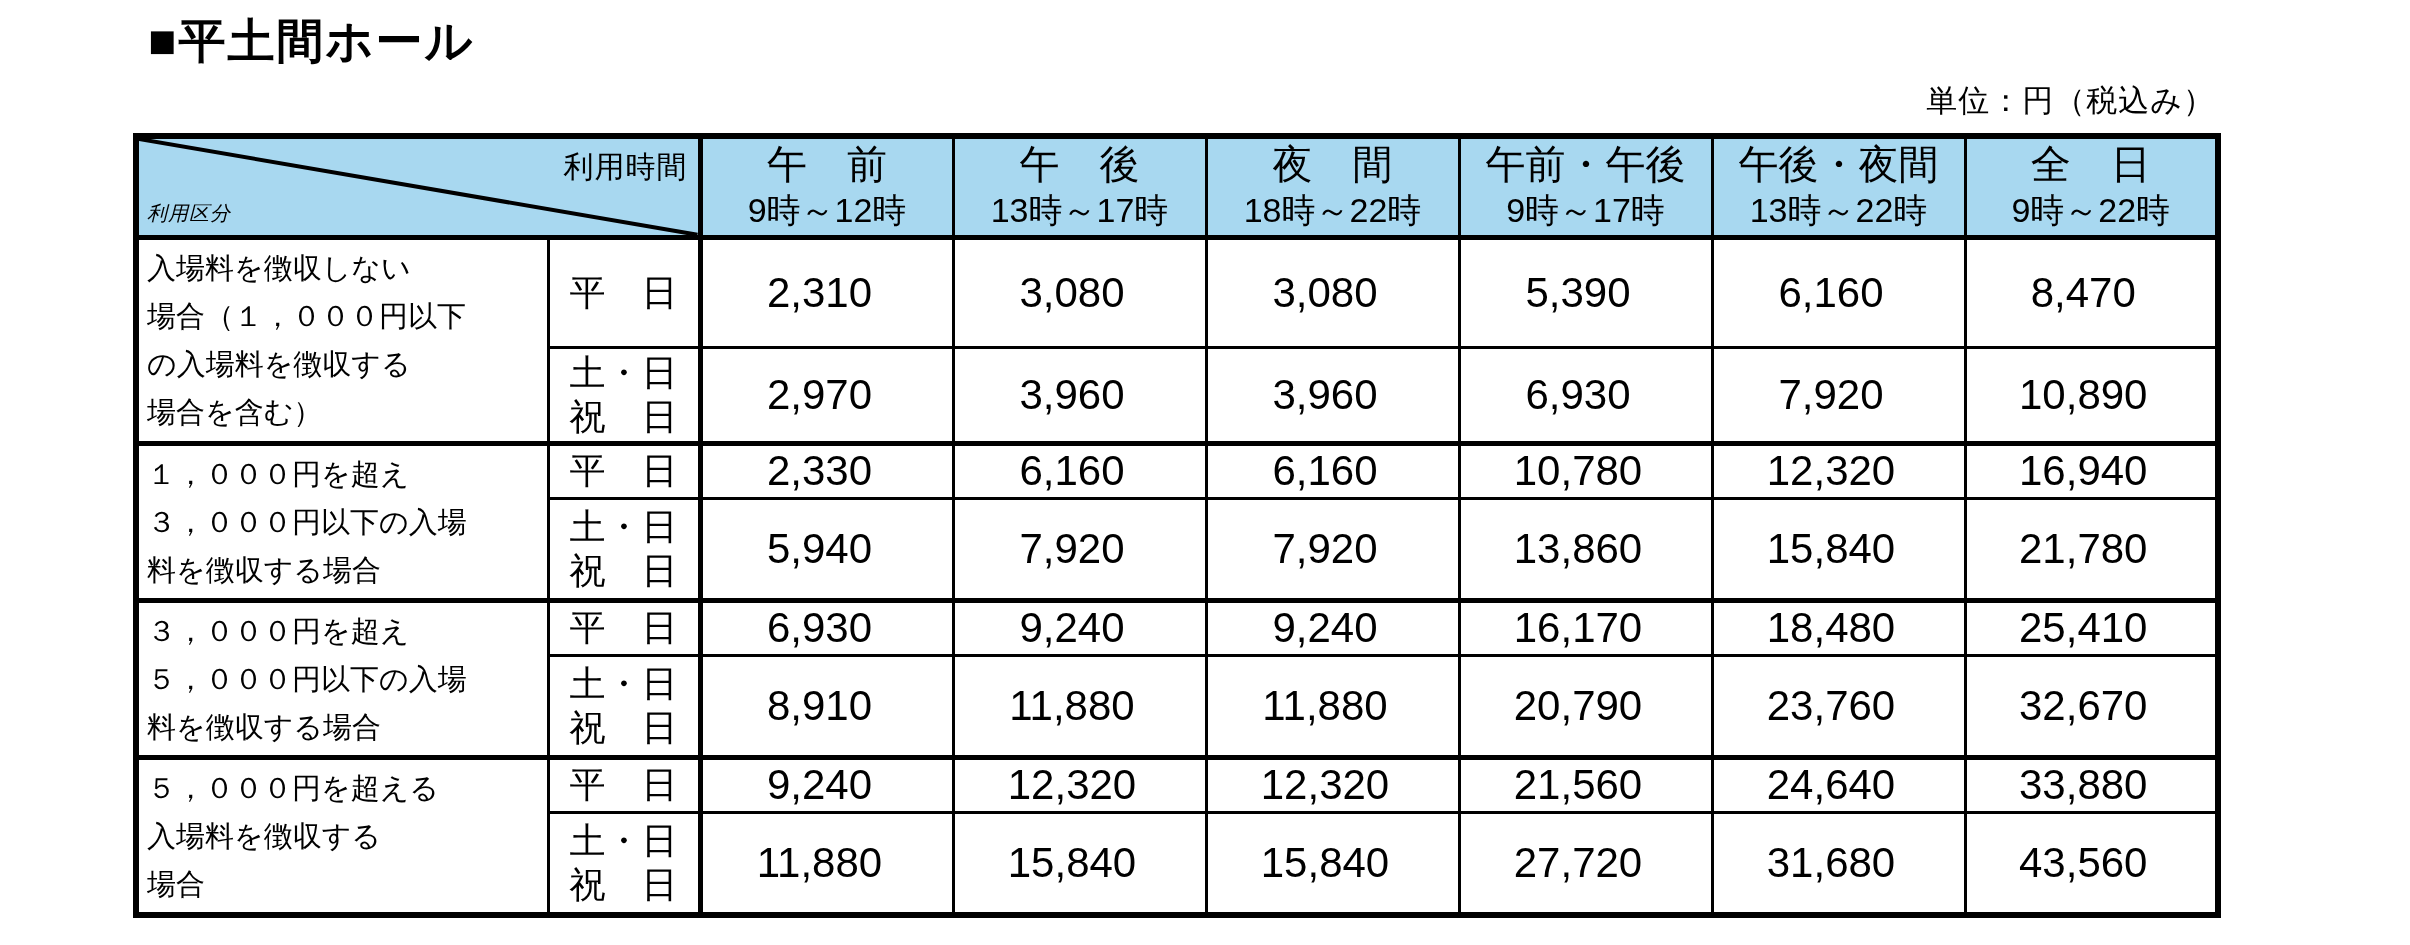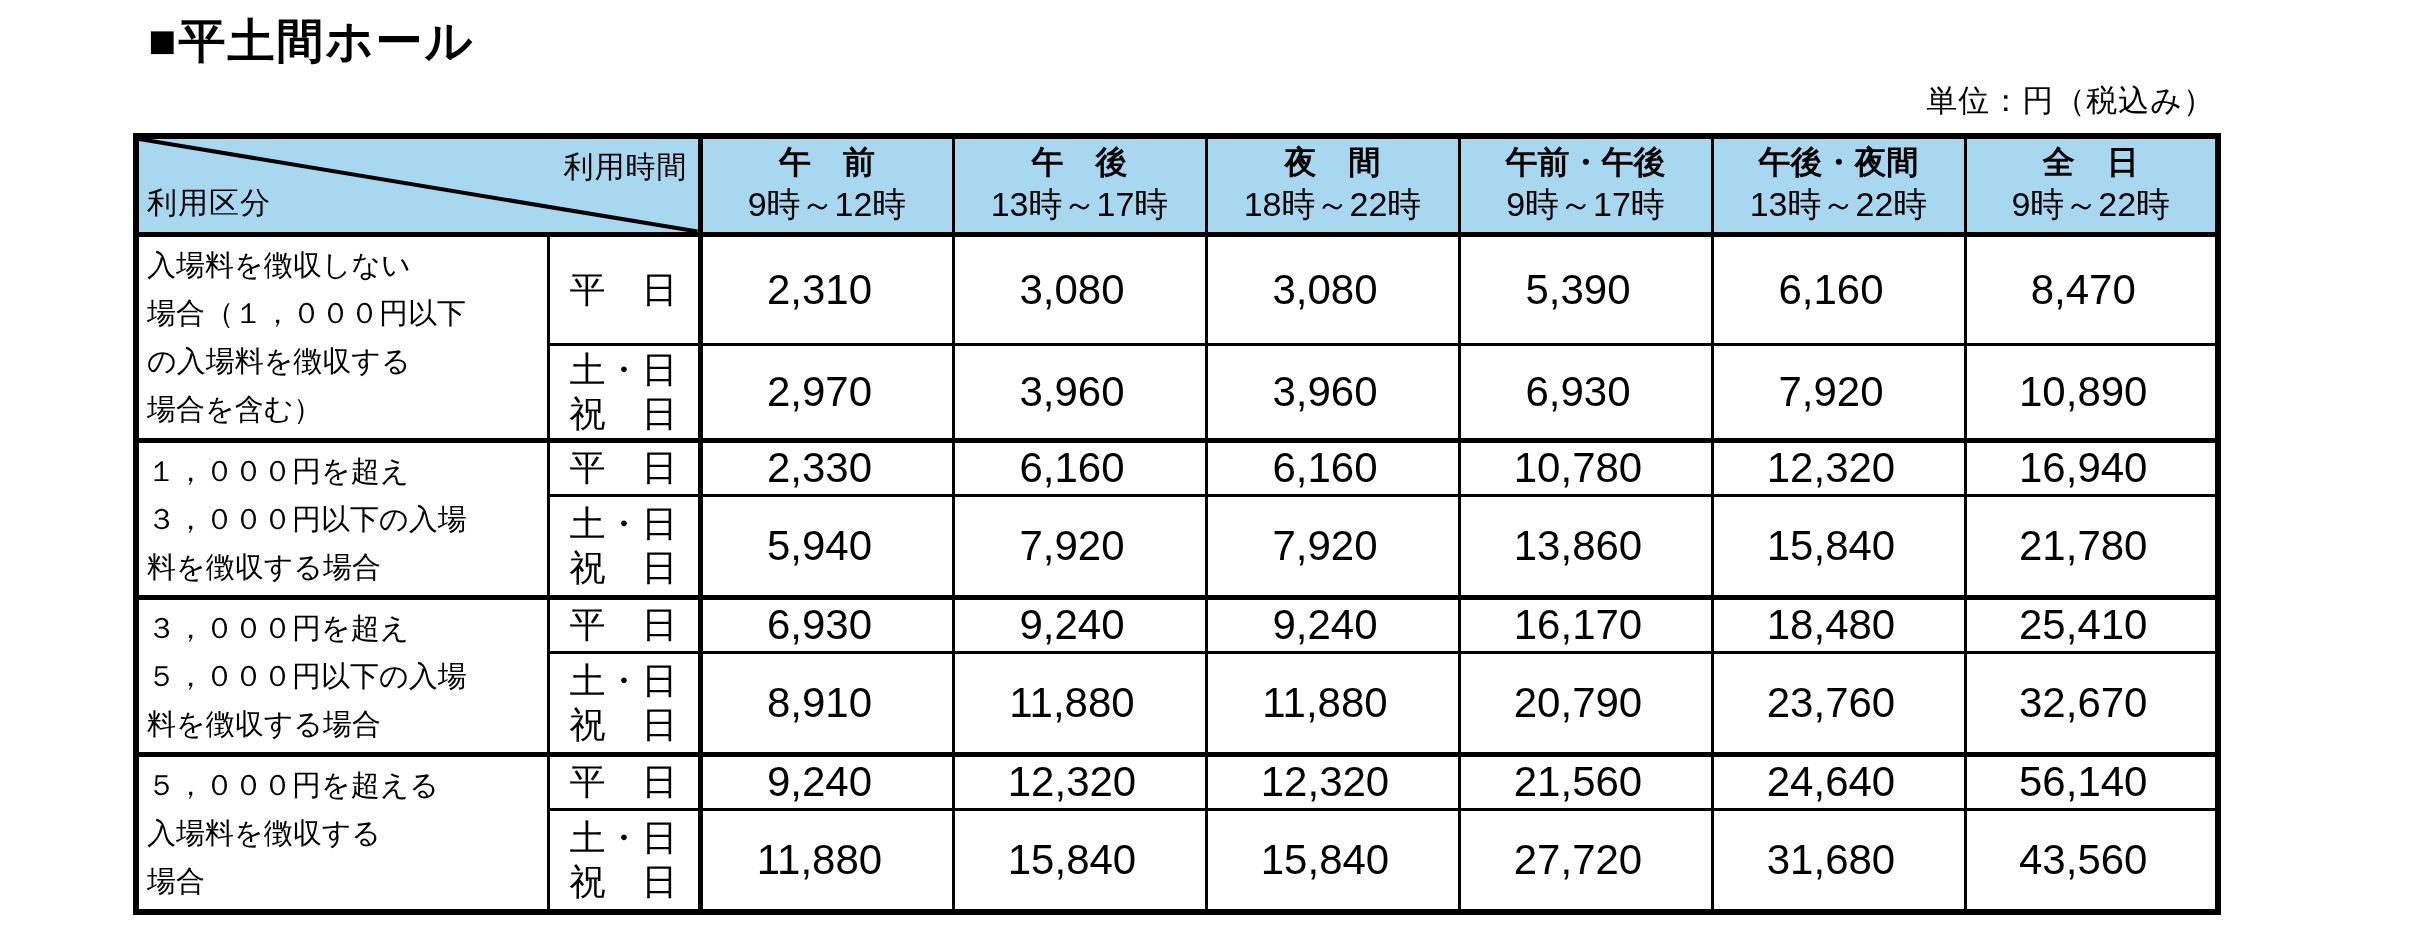--- a/index.html
+++ b/index.html
@@ -34,24 +34,24 @@
   tr.rh-g1b{height:96px;}
   tr.rh-short{height:52px;}
   tr.rh-tall{height:100px;}
 
   td.corner-cell{position:relative;padding:0;text-align:right;}
   .corner-diag{position:absolute;left:0;top:0;width:100%;height:100%;display:block;}
   .corner-top-right{
     position:absolute;top:8px;right:10px;font-size:30px;letter-spacing:1px;
   }
   .corner-bottom-left{
-    position:absolute;bottom:8px;left:8px;font-size:30px;letter-spacing:1px;
+    position:absolute;bottom:8px;left:8px;font-size:20px;letter-spacing:1px;font-style:italic;
   }
   td.head-cell{text-align:center;vertical-align:middle;padding:2px 0 4px;}
-  .head-label{font-size:32px;font-weight:700;line-height:1.15;}
+  .head-label{font-size:40px;font-weight:400;line-height:1.15;}
   .head-time{font-size:34px;line-height:1.2;margin-top:3px;}
 
   td.category-cell{
     vertical-align:middle;text-align:left;
     padding:4px 4px 4px 8px;background:#fff;
   }
   .cat-line{font-size:29px;line-height:48px;white-space:nowrap;}
   td.day-cell{text-align:center;vertical-align:middle;padding:0;}
   .day-line{font-size:36px;line-height:44px;white-space:nowrap;}
   td.price-cell{
@@ -207,21 +207,21 @@
       <div class="cat-line">場合</div>
     </td>
     <td class="day-cell">
       <div class="day-line">平　日</div>
     </td>
     <td class="price-cell">9,240</td>
     <td class="price-cell">12,320</td>
     <td class="price-cell">12,320</td>
     <td class="price-cell">21,560</td>
     <td class="price-cell">24,640</td>
-    <td class="price-cell">56,140</td>
+    <td class="price-cell">33,880</td>
   </tr>
   <tr class="rh-tall">
     <td class="day-cell">
       <div class="day-line">土・日</div>
       <div class="day-line">祝　日</div>
     </td>
     <td class="price-cell">11,880</td>
     <td class="price-cell">15,840</td>
     <td class="price-cell">15,840</td>
     <td class="price-cell">27,720</td>

